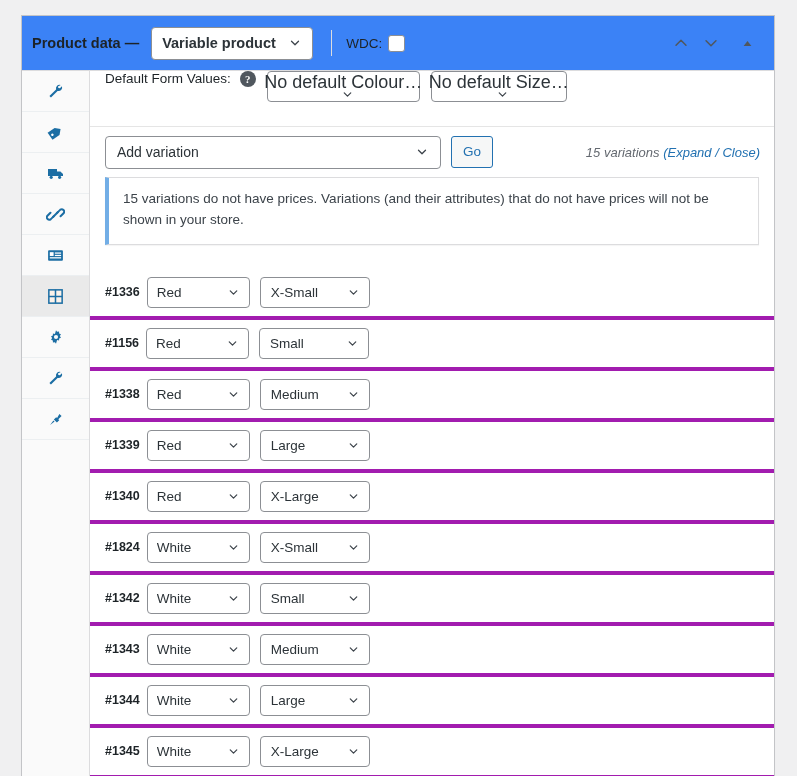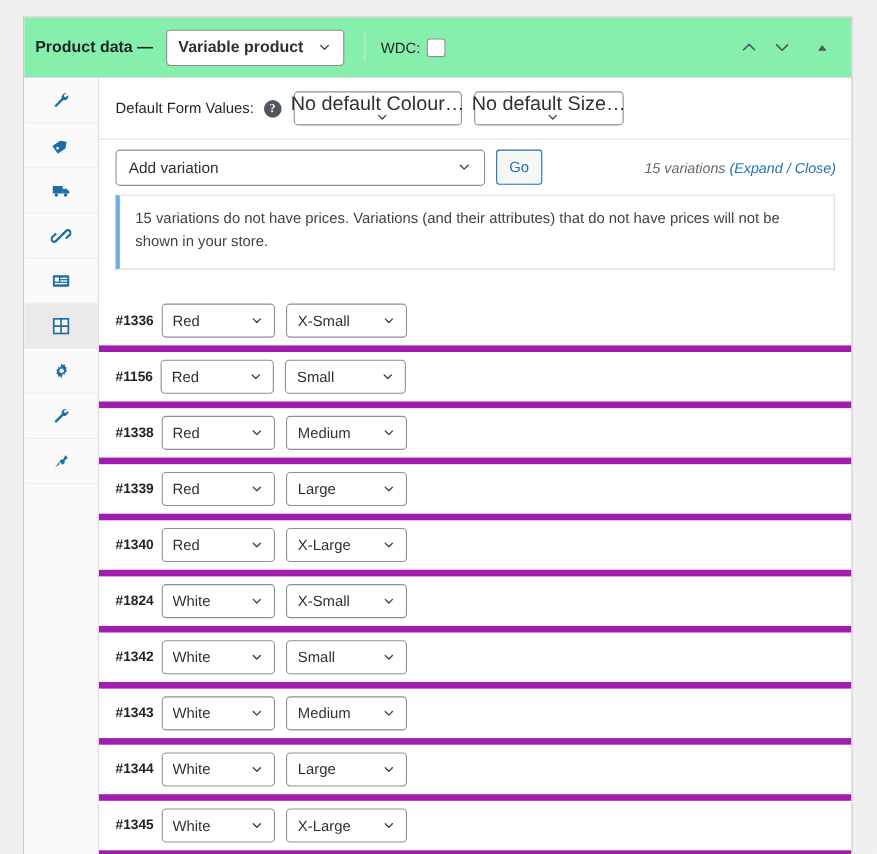--- a/index.html
+++ b/index.html
@@ -27,21 +27,21 @@
   }
 
   
   .panel-header {
     height: 55px;
     border-bottom: 1px solid #dcdcde;
     display: flex;
     align-items: center;
     padding: 0 14px 0 10px;
     box-sizing: border-box;
-    background: #86efac;
+    background: #3b82f6;
   }
   .panel-title {
     font-size: 14.5px;
     font-weight: bold;
     color: #1d2327;
     margin-right: 12px;
     white-space: nowrap;
   }
   .select-box {
     position: relative;
@@ -130,21 +130,20 @@
     flex: 1;
     min-width: 0;
     background: #fff;
     box-sizing: border-box;
   }
 
   
   .defaults-row {
     height: 56px;
     display: flex;
-    align-items: center;
     padding: 0 14px 0 15px;
     border-bottom: 1px solid #e5e5e5;
     box-sizing: border-box;
   }
   .defaults-label {
     font-size: 13.5px;
     color: #1d2327;
     font-weight: normal;
     margin-right: 9px;
   }
@@ -228,21 +227,21 @@
     box-shadow: 0 1px 1px rgba(0,0,0,.04);
   }
 
   
   .variations { margin-top: 12px; }
   .variation-row {
     height: 51px;
     display: flex;
     align-items: center;
     padding-left: 15px;
-    border-bottom: 6px solid #a21caf;
+    border-bottom: 4px solid #a21caf;
     box-sizing: border-box;
   }
   .var-id {
     font-size: 12.5px;
     font-weight: bold;
     color: #1d2327;
     margin-right: 7px;
     white-space: nowrap;
   }
   .attr-select {

